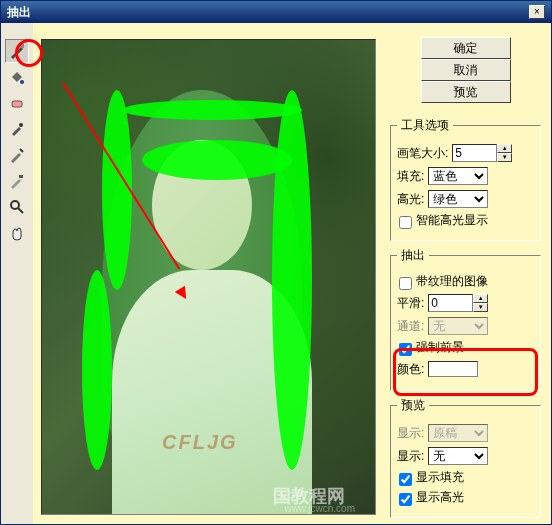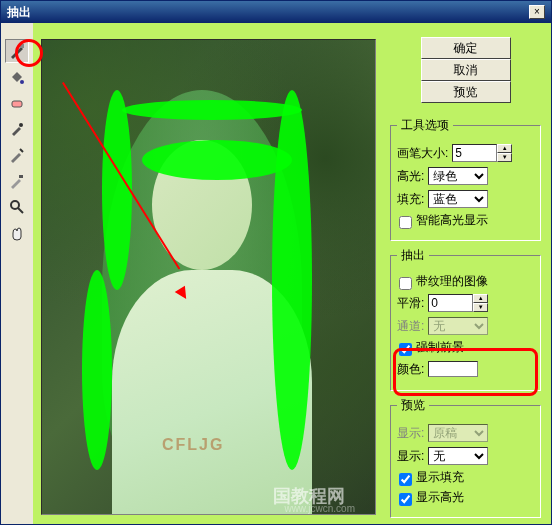--- a/index.html
+++ b/index.html
@@ -1,18 +1,18 @@
 <!DOCTYPE html>
 <html><head>
 <meta charset="utf-8">
 <style>
 * { box-sizing: border-box; margin: 0; padding: 0; font-family: "Microsoft YaHei", SimSun, Arial, sans-serif; font-size: 12px; }
 body { background: #fff; width: 552px; height: 525px; overflow: hidden; }
 
-.dialog { width: 552px; height: 525px; background: #bef264; border: 1px solid #0a246a; position: relative; }
+.dialog { width: 552px; height: 525px; background: #fef9c3; border: 1px solid #0a246a; position: relative; }
 .titlebar { height: 22px; background: linear-gradient(to bottom, #3b6ea5, #0a246a); color: #fff; display: flex; align-items: center; padding: 0 6px; }
 .titlebar .title { font-weight: bold; }
 .titlebar .close { margin-left: auto; width: 16px; height: 14px; background: #ece9d8; border: 1px solid #fff; border-right-color:#404040; border-bottom-color:#404040; color:#000; font-size:10px; line-height:12px; text-align:center; }
 
 .content { display: flex; height: calc(100% - 22px); }
 
 .toolbar { width: 32px; background: #ece9d8; padding: 16px 4px; display: flex; flex-direction: column; align-items: center; gap: 2px; }
 .tool { width: 24px; height: 24px; border: 1px solid #ece9d8; display: flex; align-items: center; justify-content: center; cursor: pointer; }
 .tool.active { border: 1px solid #808080; border-right-color:#fff; border-bottom-color:#fff; background:#d4d0c8; }
 .tool svg { width: 16px; height: 16px; }
@@ -23,21 +23,21 @@
 .foliage { position:absolute; inset:0; background: radial-gradient(circle at 15% 15%, rgba(60,100,40,0.8), transparent 40%), radial-gradient(circle at 85% 25%, rgba(40,70,30,0.9), transparent 35%), radial-gradient(circle at 90% 70%, rgba(50,80,35,0.7), transparent 40%); }
 .person { position:absolute; left: 40px; top: 50px; right: 40px; bottom: 0; }
 .hair { position:absolute; top:0; left:20px; width:200px; height:400px; border-radius: 50% 50% 30% 30%; background: radial-gradient(ellipse at 50% 20%, rgba(100,180,100,0.7), rgba(60,160,60,0.6)); }
 .face { position:absolute; top:50px; left:70px; width:100px; height:130px; border-radius:50%; background: linear-gradient(135deg, #d8e8c0, #c0e0a8); }
 .body { position:absolute; top:180px; left:30px; width:200px; height:280px; background: linear-gradient(160deg, #e0f0d0, #c8e8c0, #b0d8a0); border-radius: 40% 40% 0 0; }
 .green-overlay { position:absolute; inset:0; pointer-events:none; }
 .scribble { position:absolute; background: #00ff00; opacity:0.9; border-radius:50%; }
 .arrow-line { position:absolute; top:43px; left:20px; width:2px; height:220px; background:#ff0000; transform-origin: top left; transform: rotate(-32deg); }
 .arrow-head { position:absolute; top:248px; left:135px; width:0; height:0; border-left:6px solid transparent; border-right:6px solid transparent; border-top:12px solid #ff0000; transform: rotate(-32deg); }
 .red-circle { position:absolute; top:38px; left:14px; width:28px; height:28px; border:3px solid #ff0000; border-radius:50%; pointer-events:none; }
-.watermark { position:absolute; bottom:60px; left:120px; color: rgba(180,130,80,0.7); font-size: 16px; font-weight: bold; letter-spacing:2px; }
+.watermark { position:absolute; bottom:60px; left:120px; color: rgba(180,130,80,0.7); font-style: italic; font-size: 20px; font-weight: bold; letter-spacing:2px; }
 .watermark2 { position:absolute; bottom:6px; right:30px; color: rgba(255,255,255,0.6); font-size: 18px; font-weight: bold; }
 .watermark3 { position:absolute; bottom:0; right:20px; color: rgba(255,255,255,0.4); font-size: 10px; }
 
 .panel { width: 172px; padding: 14px 10px 8px 6px; display:flex; flex-direction:column; gap:6px; }
 .btn-stack { display:flex; flex-direction:column; align-items:center; margin-bottom:8px; }
 .btn { width: 90px; height: 22px; background: #ece9d8; border: 1px solid #fff; border-right-color:#404040; border-bottom-color:#404040; cursor:pointer; }
 
 fieldset { border: 1px solid #fff; border-top-color:#808080; border-left-color:#808080; padding: 6px 6px 8px 6px; }
 legend { padding: 0 4px; }
 .row { display:flex; align-items:center; justify-content:flex-start; gap:4px; margin:3px 0; min-height:20px; }
@@ -152,26 +152,26 @@
           <label>画笔大小:</label>
           <div class="spin">
             <input type="text" value="5" style="">
             <div class="arrows">
                 <div>▲</div>
                 <div>▼</div>
               </div>
           </div>
         </div>
         <div class="row">
+          <label>填充:</label>
+          <select class="combo"><option>蓝色</option></select>
+        </div>
+        <div class="row">
           <label>高光:</label>
           <select class="combo"><option>绿色</option></select>
-        </div>
-        <div class="row">
-          <label>填充:</label>
-          <select class="combo"><option>蓝色</option></select>
         </div>
         <div class="chk-row">
           <input type="checkbox" style="">
           <label>智能高光显示</label>
         </div>
       </fieldset>
 
       <fieldset style="position:relative">
         <legend>抽出</legend>
         <div class="chk-row">

